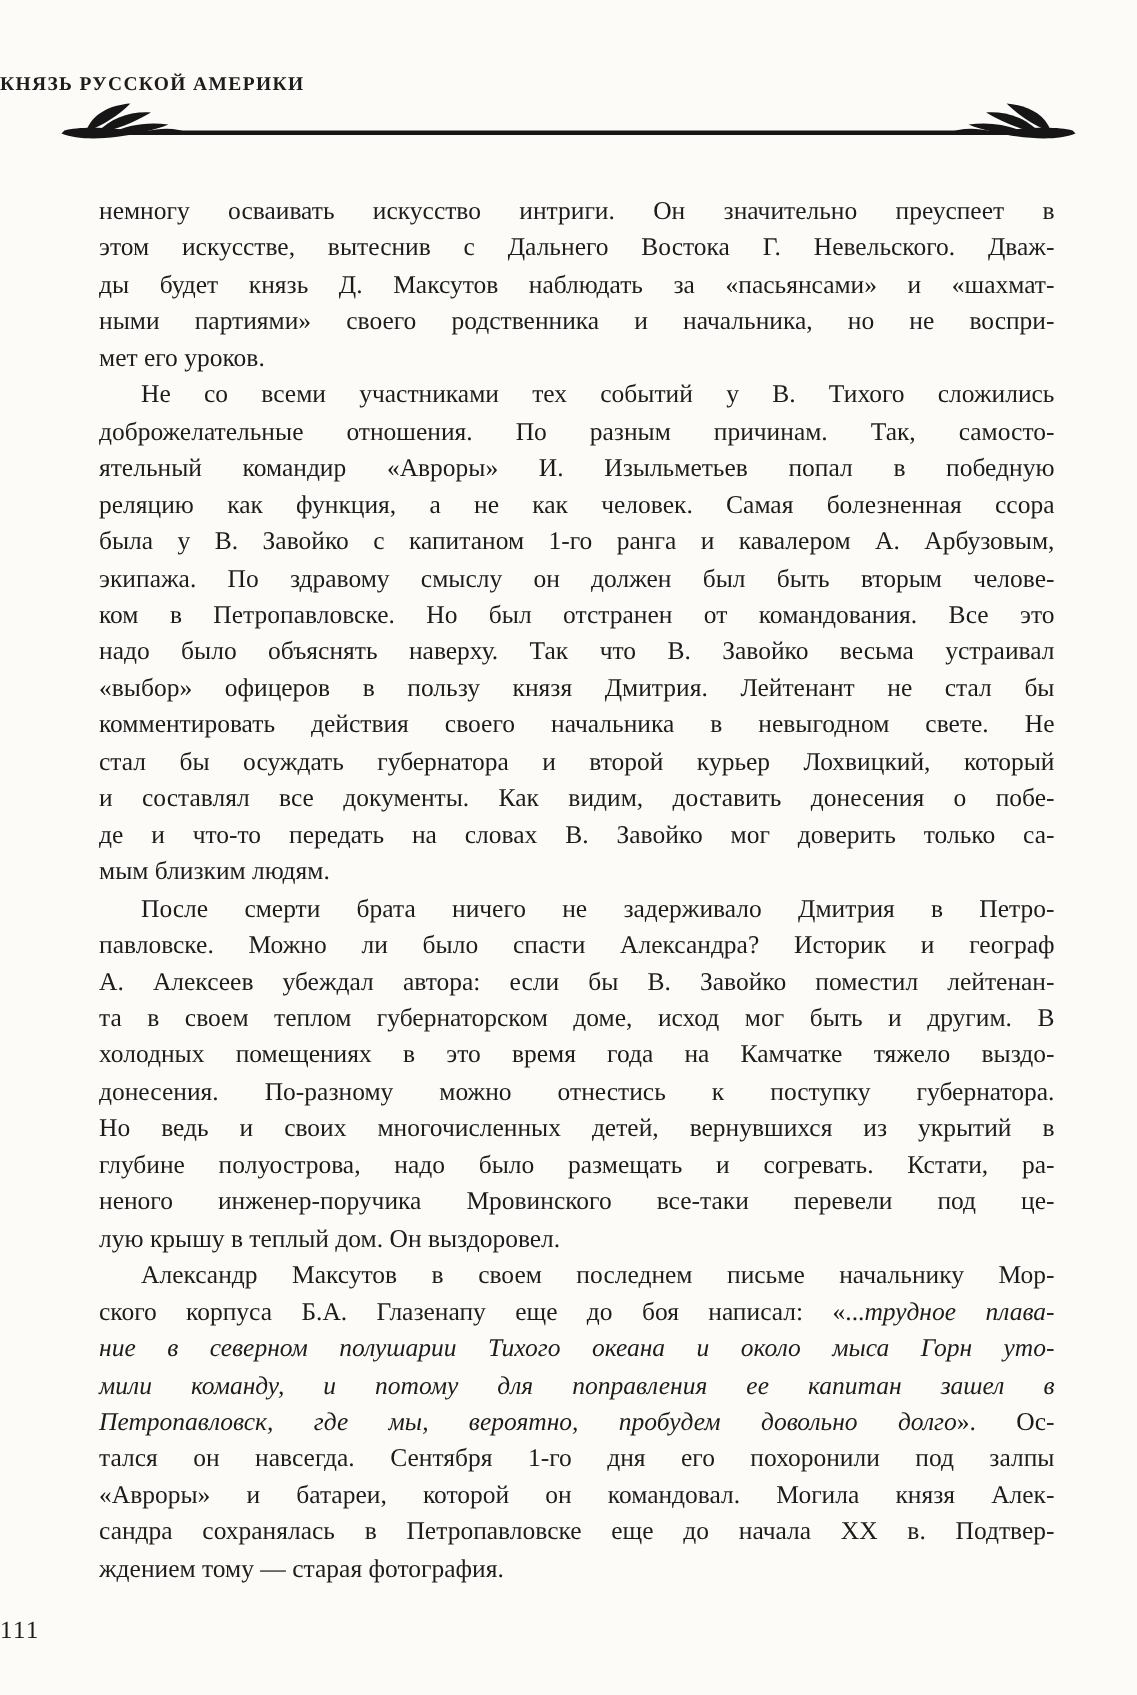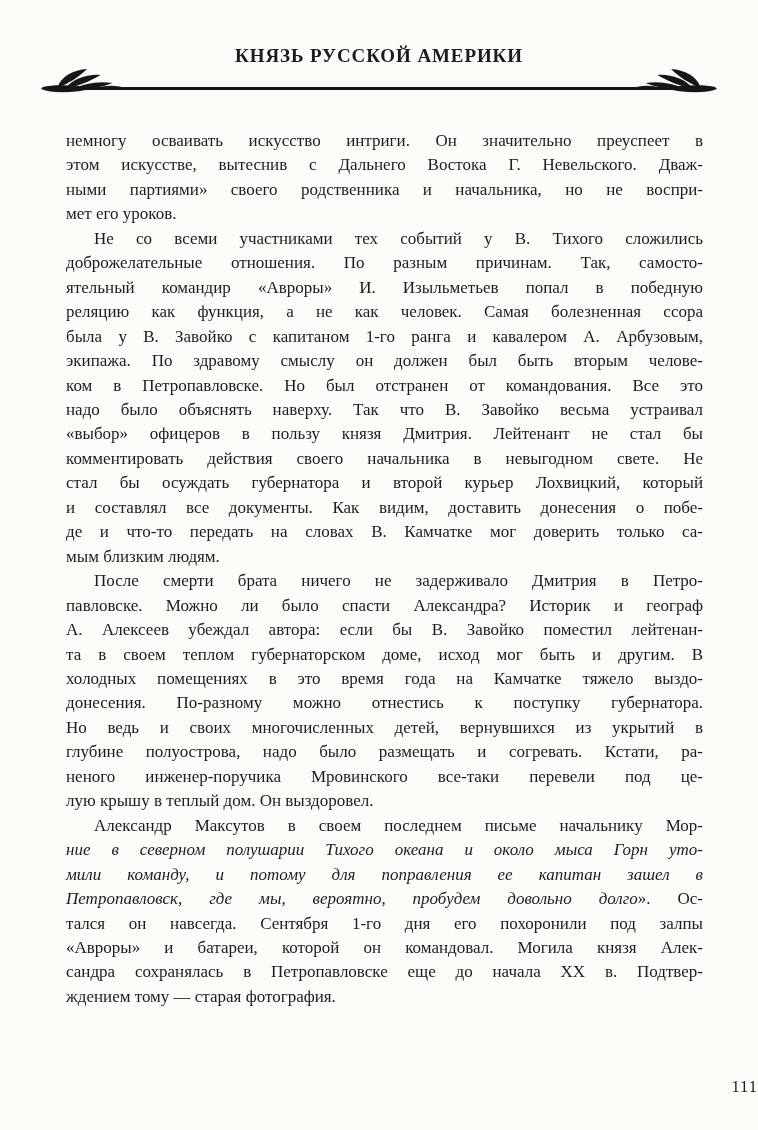--- a/index.html
+++ b/index.html
@@ -2,43 +2,43 @@
 <html><head>
 <meta charset="utf-8">
 <style>
   html,body { margin:0; padding:0; background:#ffffff; }
   .page {
     width:758px; height:1130px; position:relative; box-sizing:border-box;
     background:#fcfbf8; color:#1c1c1c; overflow:hidden;
     font-family:"Liberation Serif", serif;
   }
   .header-title {
-    text-align:center; padding-top:45px; font-weight:bold;
-    font-size:19px; letter-spacing:0.9px; line-height:22px;
+    text-align:left; padding-top:45px; font-weight:bold;
+    font-size:13px; letter-spacing:0.9px; line-height:22px;
   }
   .rule-row { position:relative; height:28px; margin:1px 38px 0 38px; }
   .rule {
     position:absolute; left:14px; right:14px; top:19px; height:2.6px;
     background:#161616; border-radius:2px;
   }
   .orn { position:absolute; top:0; width:88px; height:27px; fill:#161616; }
   .orn.left  { left:2px; }
   .orn.right { right:2px; transform:scaleX(-1); }
   .body-text { margin:33px 55px 0 66px; font-size:17px; line-height:24.45px; }
   .paragraph { margin:0; }
   .line {
     text-align:justify; text-align-last:justify; text-justify:inter-word;
     white-space:nowrap;
   }
   .line.last   { text-align-last:left; }
   .line.indent { text-indent:28px; }
   .em { font-style:italic; }
   .footer {
     position:absolute; left:0; right:0; bottom:33px;
-    text-align:right; font-size:16.5px; letter-spacing:1px;
+    text-align:left; font-size:16.5px; letter-spacing:1px;
   }
 </style>
 </head>
 <body>
 
 <div class="page">
 
   <div class="header-title">КНЯЗЬ РУССКОЙ АМЕРИКИ</div>
 
   <div class="rule-row">
@@ -56,53 +56,55 @@
       <path d="M26 20 C 34 11, 48 6, 62 7 C 50 14, 36 19, 28 20 Z"></path>
       <path d="M34 21 C 46 15, 60 13, 74 15 C 62 20, 46 22, 36 21 Z"></path>
       <path d="M58 20 C 70 16.5, 80 17.5, 89 21 C 80 22.5, 68 22.5, 58 20 Z"></path>
     </svg>
   </div>
 
   <div class="body-text">
       <div class="paragraph">
         <div class="line"><span>немногу осваивать искусство интриги. Он значительно преуспеет в</span></div>
         <div class="line"><span>этом искусстве, вытеснив с Дальнего Востока Г. Невельского. Дваж-</span></div>
+        <div class="line"><span>ды будет князь Д. Максутов наблюдать за «пасьянсами» и «шахмат-</span></div>
         <div class="line"><span>ными партиями» своего родственника и начальника, но не воспри-</span></div>
         <div class="line last"><span>мет его уроков.</span></div>
       </div>
       <div class="paragraph">
         <div class="line indent"><span>Не со всеми участниками тех событий у В. Тихого сложились</span></div>
         <div class="line"><span>доброжелательные отношения. По разным причинам. Так, самосто-</span></div>
         <div class="line"><span>ятельный командир «Авроры» И. Изыльметьев попал в победную</span></div>
         <div class="line"><span>реляцию как функция, а не как человек. Самая болезненная ссора</span></div>
         <div class="line"><span>была у В. Завойко с капитаном 1-го ранга и кавалером А. Арбузовым,</span></div>
         <div class="line"><span>экипажа. По здравому смыслу он должен был быть вторым челове-</span></div>
         <div class="line"><span>ком в Петропавловске. Но был отстранен от командования. Все это</span></div>
         <div class="line"><span>надо было объяснять наверху. Так что В. Завойко весьма устраивал</span></div>
         <div class="line"><span>«выбор» офицеров в пользу князя Дмитрия. Лейтенант не стал бы</span></div>
         <div class="line"><span>комментировать действия своего начальника в невыгодном свете. Не</span></div>
         <div class="line"><span>стал бы осуждать губернатора и второй курьер Лохвицкий, который</span></div>
         <div class="line"><span>и составлял все документы. Как видим, доставить донесения о побе-</span></div>
-        <div class="line"><span>де и что-то передать на словах В. Камчатке мог доверить только са-</span></div>
+        <div class="line"><span>де и что-то передать на словах В. Завойко мог доверить только са-</span></div>
         <div class="line last"><span>мым близким людям.</span></div>
       </div>
       <div class="paragraph">
         <div class="line indent"><span>После смерти брата ничего не задерживало Дмитрия в Петро-</span></div>
         <div class="line"><span>павловске. Можно ли было спасти Александра? Историк и географ</span></div>
         <div class="line"><span>А. Алексеев убеждал автора: если бы В. Завойко поместил лейтенан-</span></div>
         <div class="line"><span>та в своем теплом губернаторском доме, исход мог быть и другим. В</span></div>
         <div class="line"><span>холодных помещениях в это время года на Камчатке тяжело выздо-</span></div>
         <div class="line"><span>донесения. По-разному можно отнестись к поступку губернатора.</span></div>
         <div class="line"><span>Но ведь и своих многочисленных детей, вернувшихся из укрытий в</span></div>
         <div class="line"><span>глубине полуострова, надо было размещать и согревать. Кстати, ра-</span></div>
         <div class="line"><span>неного инженер-поручика Мровинского все-таки перевели под це-</span></div>
         <div class="line last"><span>лую крышу в теплый дом. Он выздоровел.</span></div>
       </div>
       <div class="paragraph">
         <div class="line indent"><span>Александр Максутов в своем последнем письме начальнику Мор-</span></div>
+        <div class="line"><span>ского корпуса Б.А. Глазенапу еще до боя написал: «...</span><span class="em">трудное плава-</span></div>
         <div class="line"><span class="em">ние в северном полушарии Тихого океана и около мыса Горн уто-</span></div>
         <div class="line"><span class="em">мили команду, и потому для поправления ее капитан зашел в</span></div>
         <div class="line"><span class="em">Петропавловск, где мы, вероятно, пробудем довольно долго</span><span>». Ос-</span></div>
         <div class="line"><span>тался он навсегда. Сентября 1-го дня его похоронили под залпы</span></div>
         <div class="line"><span>«Авроры» и батареи, которой он командовал. Могила князя Алек-</span></div>
         <div class="line"><span>сандра сохранялась в Петропавловске еще до начала XX в. Подтвер-</span></div>
         <div class="line last"><span>ждением тому — старая фотография.</span></div>
       </div>
     </div>
 

